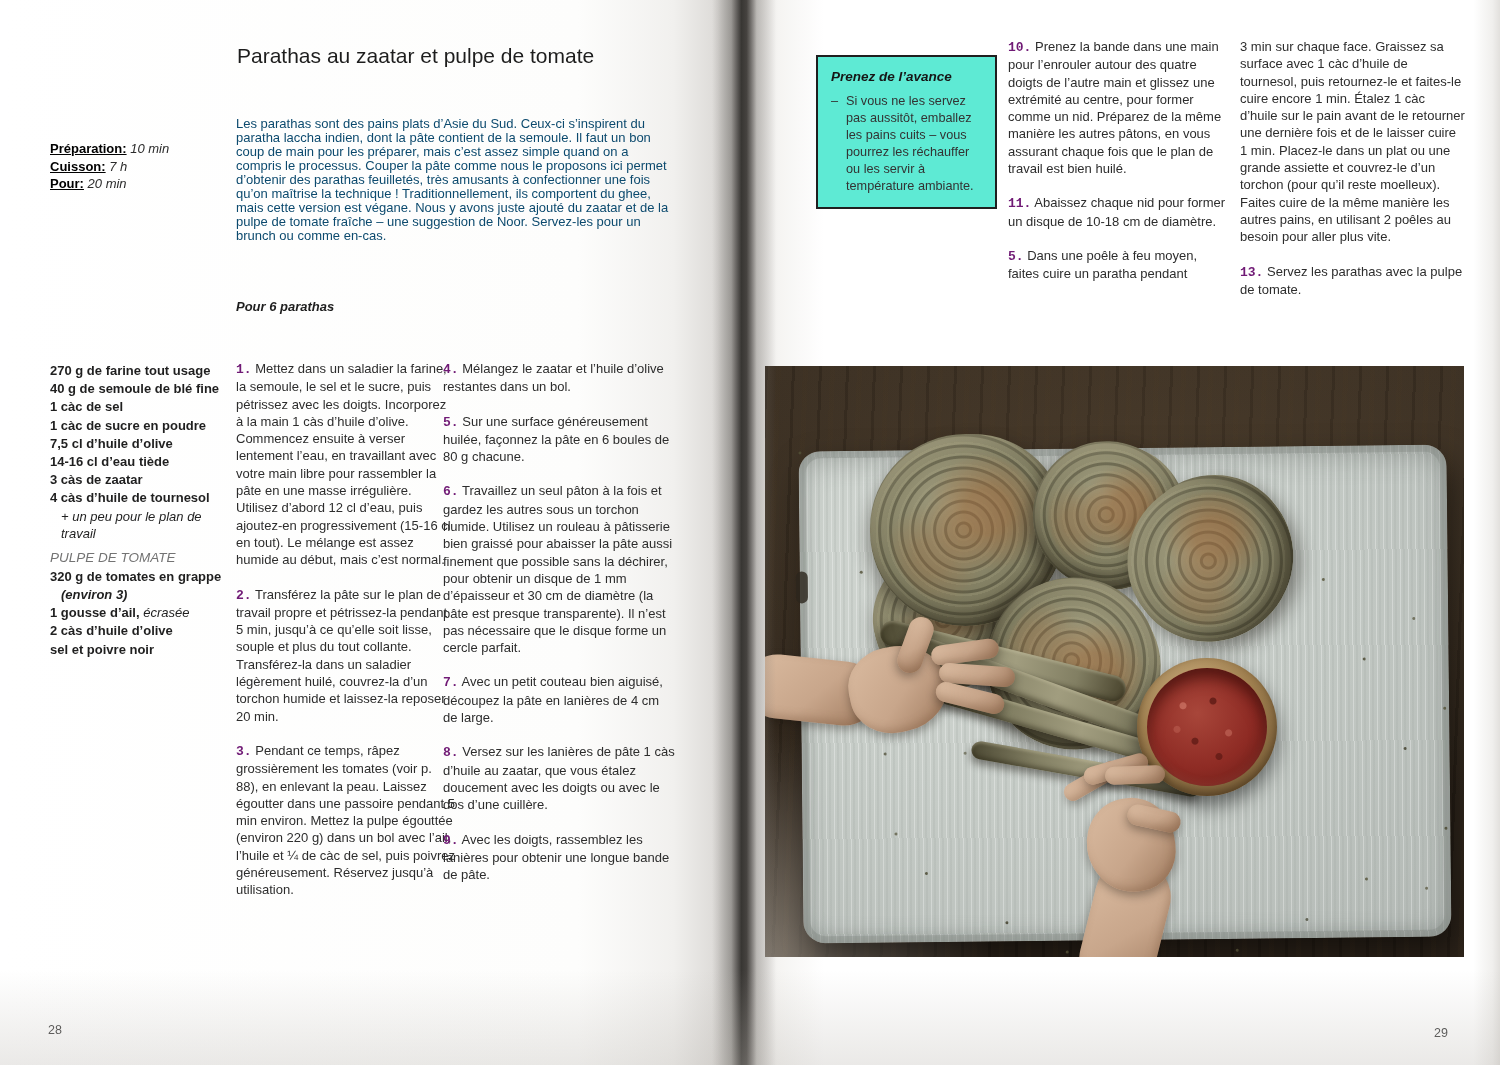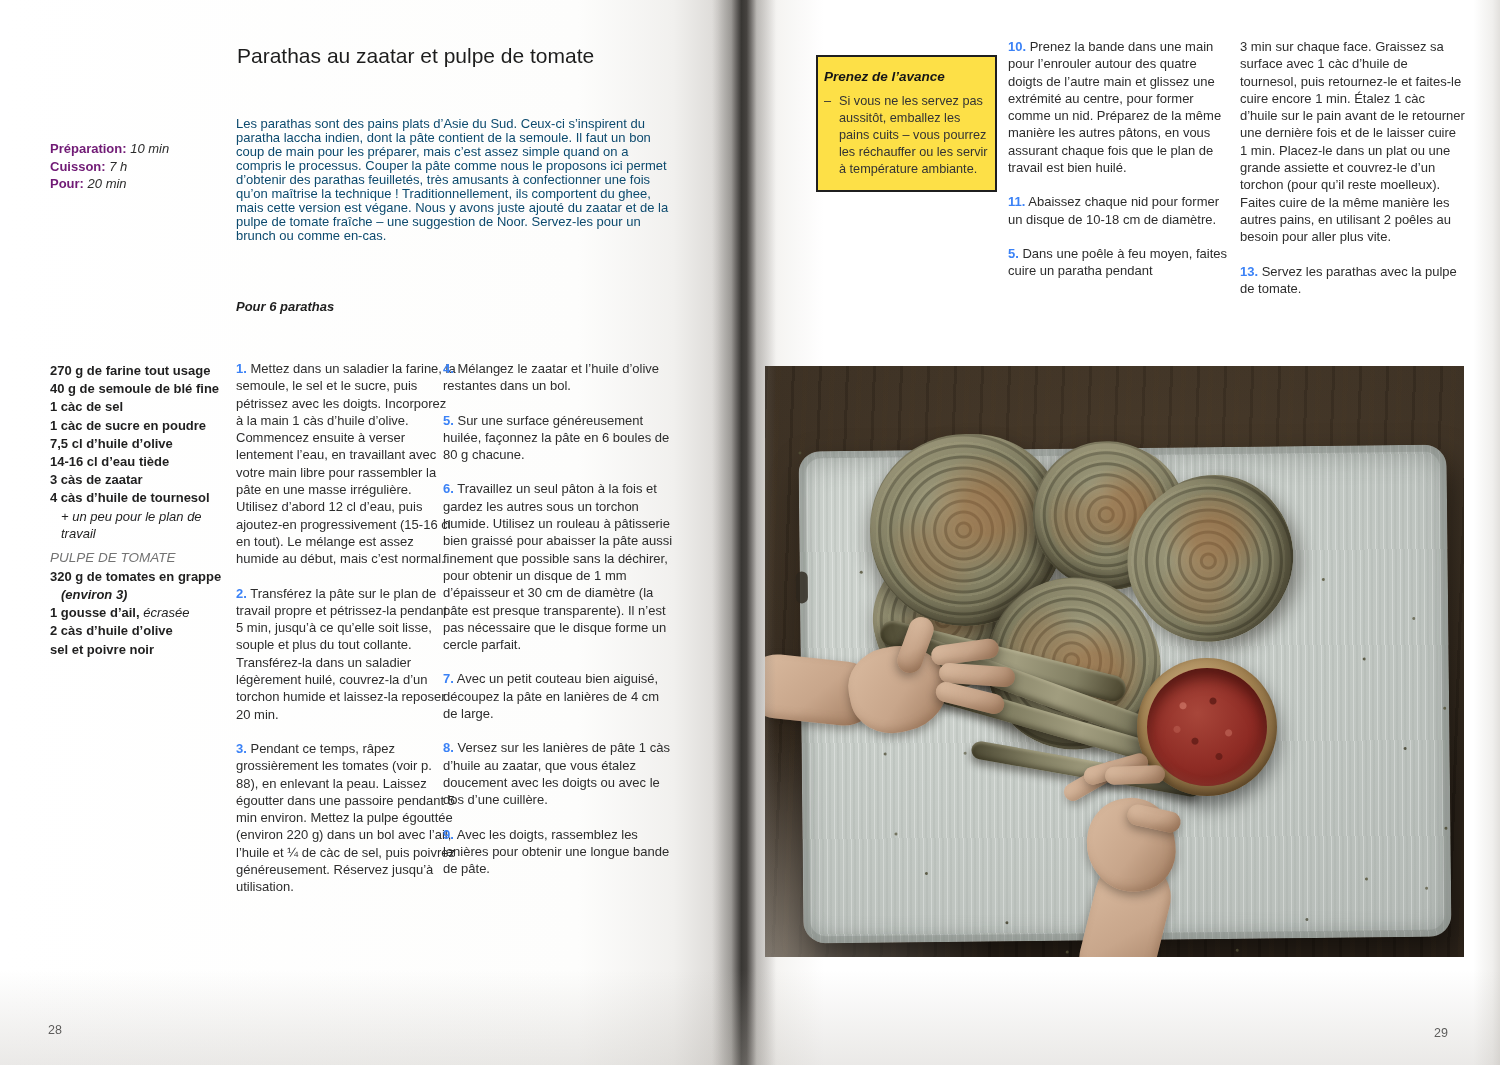--- a/index.html
+++ b/index.html
@@ -10,37 +10,37 @@
   .page-right{position:absolute;left:740px;top:0;width:760px;height:1065px;
     background:linear-gradient(to right,#b3b1ae 0%,#dedcd9 2%,#f5f4f2 5%,#ffffff 11%,#ffffff 96.5%,#f0efed 99%,#e2e0dd 100%);}
   .gutter{position:absolute;left:712px;top:0;width:64px;height:1065px;pointer-events:none;
     background:linear-gradient(to right,rgba(90,86,82,0) 0%,rgba(80,76,72,.38) 30%,#383633 46%,#45423f 54%,rgba(120,116,112,.35) 70%,rgba(160,156,152,0) 100%);}
   .bottom-shade{position:absolute;left:0;bottom:0;width:100%;height:95px;pointer-events:none;
     background:linear-gradient(to bottom,rgba(186,182,176,0),rgba(186,182,176,.30));}
 
   .abs{position:absolute;}
   .title{font-size:21px;font-weight:400;color:var(--ink,#1d1d1d);}
   .meta-row{font-size:13px;line-height:17.6px;}
-  .meta-label{font-weight:700;color:#701a75;}
+  .meta-label{font-weight:700;color:#000000;text-decoration:underline;}
   .meta-value{font-style:italic;}
   .intro{font-size:13px;line-height:14px;color:#0c4a6e;}
   .yield{font-size:13px;font-weight:700;font-style:italic;color:#1e1e1e;}
 
   .ingredients{width:210px;}
   .ing{font-size:13px;font-weight:700;line-height:18.2px;color:#1f1f1f;}
   .ing-note{font-weight:400;font-style:italic;padding-left:11px;line-height:17.6px;width:160px;}
   .ing-note-bold{font-weight:700;font-style:italic;padding-left:11px;}
   .ing-subtitle{font-style:italic;font-weight:400;font-size:13.5px;margin-top:7px;margin-bottom:3px;color:#737373;}
   .ing-inline-note{font-weight:400;font-style:italic;}
 
   .col{position:absolute;}
   .step{font-size:13px;line-height:17.3px;margin:0 0 17px 0;color:#2d2d2d;}
-  .step .num{font-weight:700;color:#3b82f6;}
-
-  .makeahead{box-sizing:border-box;border:2px solid #1f1f1f;padding:12px 6px 12px;background:#fde047;}
+  .step .num{font-weight:700;color:#701a75;font-family:Liberation Mono, monospace;}
+
+  .makeahead{box-sizing:border-box;border:2px solid #1f1f1f;padding:12px 13px 12px;background:#5eead4;}
   .ma-title{font-size:13.5px;font-weight:700;font-style:italic;color:#161616;margin-bottom:9px;}
   .ma-item{display:flex;font-size:12.7px;line-height:17px;color:#333;}
   .ma-dash{flex:0 0 15px;}
 
   .page-num{font-size:12.5px;color:#474747;}
 
   
   .photo{position:absolute;left:765px;top:366px;width:699px;height:591px;overflow:hidden;
     background:
       radial-gradient(ellipse 900px 520px at 55% 28%, rgba(122,99,70,.28), rgba(0,0,0,0) 62%),

